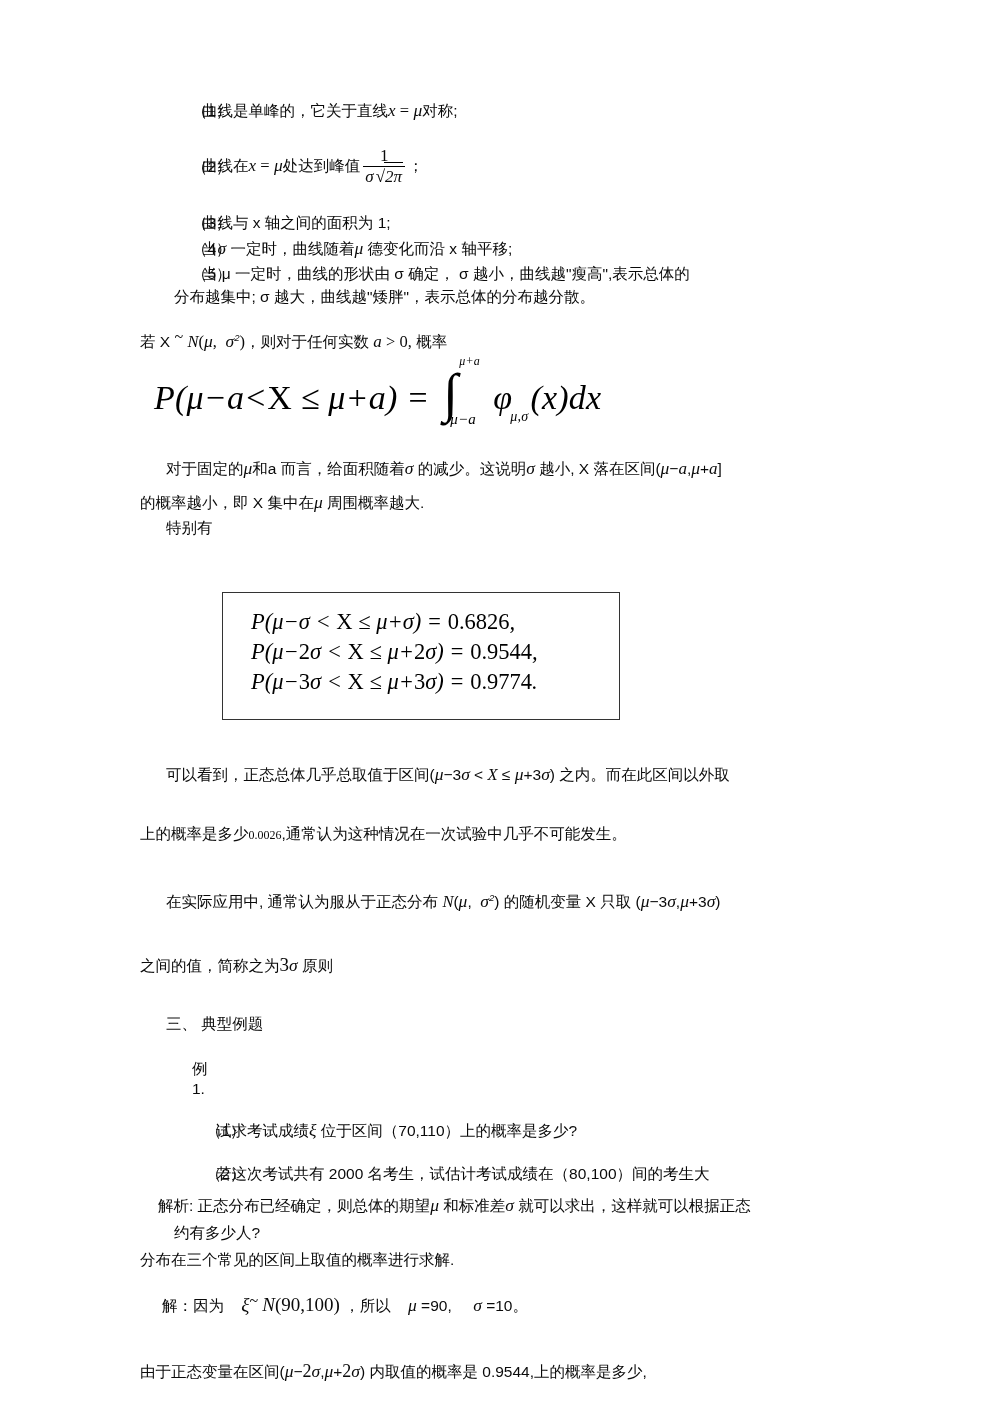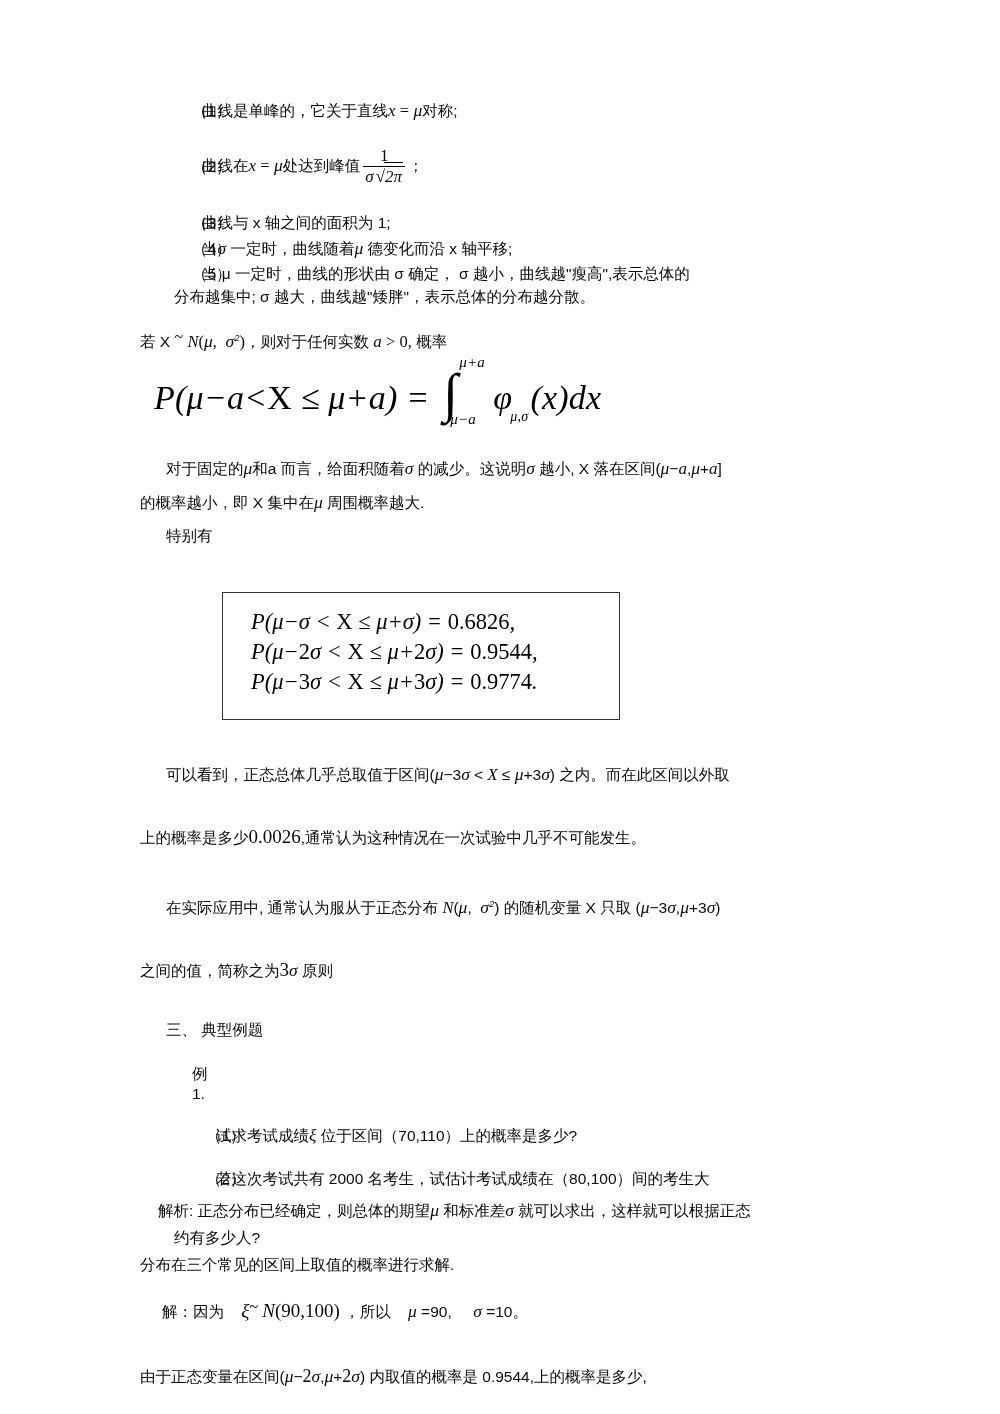--- a/index.html
+++ b/index.html
@@ -141,21 +141,21 @@
     top: -12px;
     font-size: 54px;
     font-style: italic;
     font-family: "Liberation Serif", "DejaVu Serif", serif;
     line-height: 1;
   }
   .intg .lim-top {
     position: absolute;
     left: 24px;
     top: -24px;
-    font-size: 15px;
+    font-size: 12px;
     font-style: italic;
     white-space: nowrap;
   }
   .intg .lim-bot {
     position: absolute;
     left: 15px;
     top: 33px;
     font-size: 15px;
     font-style: italic;
     white-space: nowrap;
@@ -225,37 +225,37 @@
     <div class="wrapline indent3" style="margin-bottom:18px;">分布越集中; σ 越大，曲线越"矮胖"，表示总体的分布越分散。</div>
 
     <div class="wrapline" style="padding-left:0px; margin-bottom:22px;">若 X <span class="mup" style="position:relative; top:-5px;">~</span> <span class="mn" style="font-style:italic;">N</span><span class="mn">(</span><span class="mu">μ</span><span class="mn">,</span>&nbsp;&nbsp;<span class="mu">σ</span><sup class="exp">2</sup><span class="mn">)</span>，则对于任何实数 <span class="mi">a</span> <span class="mn">&gt; 0,</span> 概率</div>
 
     <div class="bigformula" style="padding-left:14px; margin-bottom:30px; margin-top:14px;">
       <span>P(<span class="mu" style="font-size:34px;">μ</span>−a&lt;<span class="up">X</span> ≤ <span class="mu" style="font-size:34px;">μ</span>+a) =</span><span class="intg"><span class="lim-top">μ+a</span><span class="sym">∫</span><span class="lim-bot">μ−a</span></span><span>φ<span class="phisub">μ,σ</span>(x)dx</span>
     </div>
 
     <div class="wrapline" style="text-indent:26px;">对于固定的<span class="mu">μ</span>和a 而言，给面积随着<span class="mu">σ</span> 的减少。这说明<span class="mu">σ</span> 越小, X 落在区间(<span class="mu">μ</span>−<span class="mi">a</span>,<span class="mu">μ</span>+<span class="mi">a</span>]</div>
     <div class="wrapline" style="margin-top:6px;">的概率越小，即 X 集中在<span class="mu">μ</span> 周围概率越大.</div>
-    <div class="wrapline" style="text-indent:26px; margin-top:8px;">特别有</div>
+    <div class="wrapline" style="text-indent:26px; margin-top:0;">特别有</div>
 
   </div>
 
   <div class="formula-box">
     <div class="inner">
       <div class="fl">P(<span class="mu" style="font-size:22.5px;">μ</span>−<span class="mu" style="font-size:22.5px;">σ</span> &lt; <span class="up">X</span> ≤ <span class="mu" style="font-size:22.5px;">μ</span>+<span class="mu" style="font-size:22.5px;">σ</span>) = <span class="up">0.6826</span>,</div>
       <div class="fl">P(<span class="mu" style="font-size:22.5px;">μ</span>−<span class="up">2</span><span class="mu" style="font-size:22.5px;">σ</span> &lt; <span class="up">X</span> ≤ <span class="mu" style="font-size:22.5px;">μ</span>+<span class="up">2</span><span class="mu" style="font-size:22.5px;">σ</span>) = <span class="up">0.9544</span>,</div>
       <div class="fl">P(<span class="mu" style="font-size:22.5px;">μ</span>−<span class="up">3</span><span class="mu" style="font-size:22.5px;">σ</span> &lt; <span class="up">X</span> ≤ <span class="mu" style="font-size:22.5px;">μ</span>+<span class="up">3</span><span class="mu" style="font-size:22.5px;">σ</span>) = <span class="up">0.9774</span>.</div>
     </div>
   </div>
 
   <div class="content" style="top:760px;">
 
     <div class="wrapline" style="text-indent:26px;">可以看到，正态总体几乎总取值于区间(<span class="mu">μ</span>−3<span class="mu">σ</span> &lt; <span class="mn" style="font-style:italic;">X</span> ≤ <span class="mu">μ</span>+3<span class="mu">σ</span>) 之内。而在此区间以外取</div>
 
-    <div class="wrapline" style="margin-top:34px;"><span>上的概率是多少</span><span class="mn" style="font-size:19px;">0.0026</span><span>,通常认为这种情况在一次试验中几乎不可能发生。</span></div>
+    <div class="wrapline" style="margin-top:34px;"><span>上的概率是多少</span><span class="mn" style="font-size:12px;">0.0026</span><span>,通常认为这种情况在一次试验中几乎不可能发生。</span></div>
 
     <div class="wrapline" style="text-indent:26px; margin-top:40px;">在实际应用中, 通常认为服从于正态分布 <span class="mn" style="font-style:italic;">N</span>(<span class="mu">μ</span>,&nbsp;&nbsp;<span class="mu">σ</span><sup class="exp">2</sup>) 的随机变量 X 只取 (<span class="mu">μ</span>−3<span class="mu">σ</span>,<span class="mu">μ</span>+3<span class="mu">σ</span>)</div>
 
     <div class="wrapline" style="margin-top:34px;"><span>之间的值，简称之为</span><span class="mn" style="font-size:19px;">3<span class="mu">σ</span></span><span> 原则</span></div>
 
     <div class="wrapline" style="padding-left:26px; margin-top:32px;">三、  典型例题</div>
 
     <div class="numrow" style="margin-top:22px;">
       <span class="num" style="padding-left:52px; width:72px; flex:0 0 72px;">例1.</span>
     </div>

